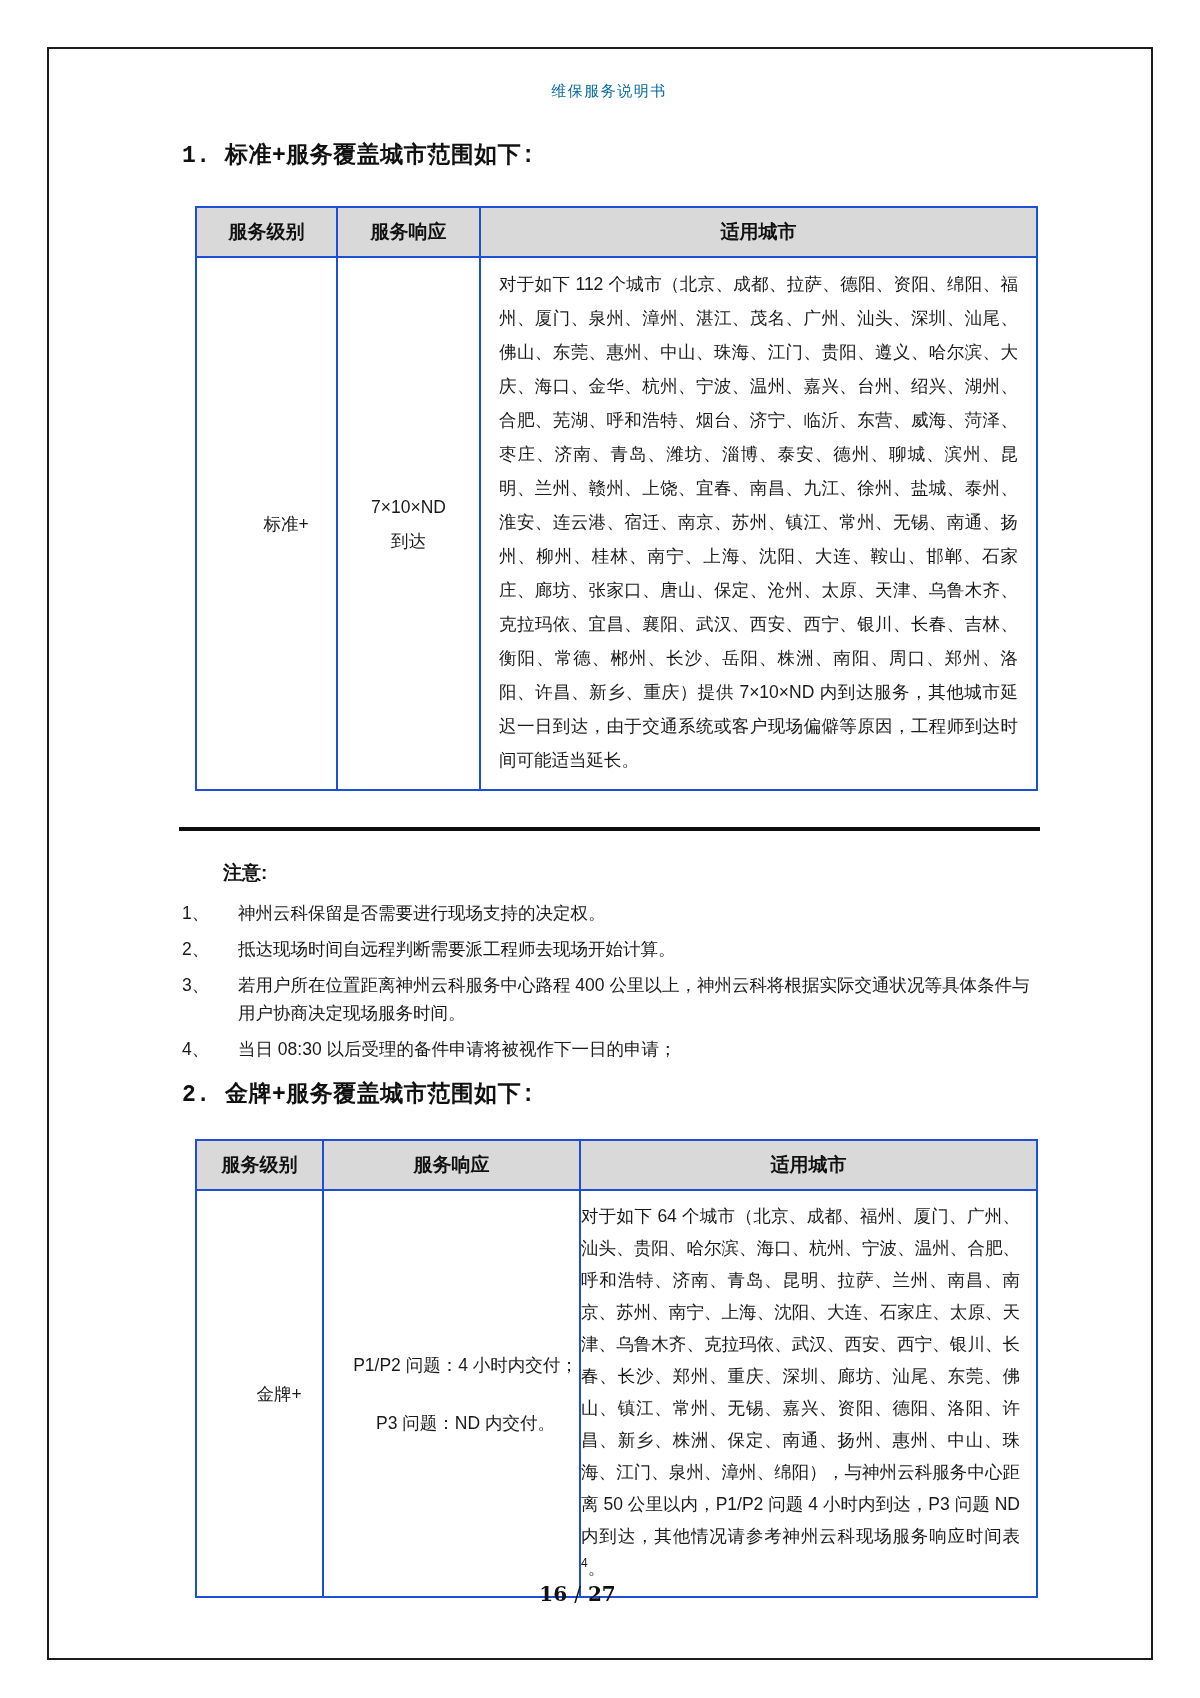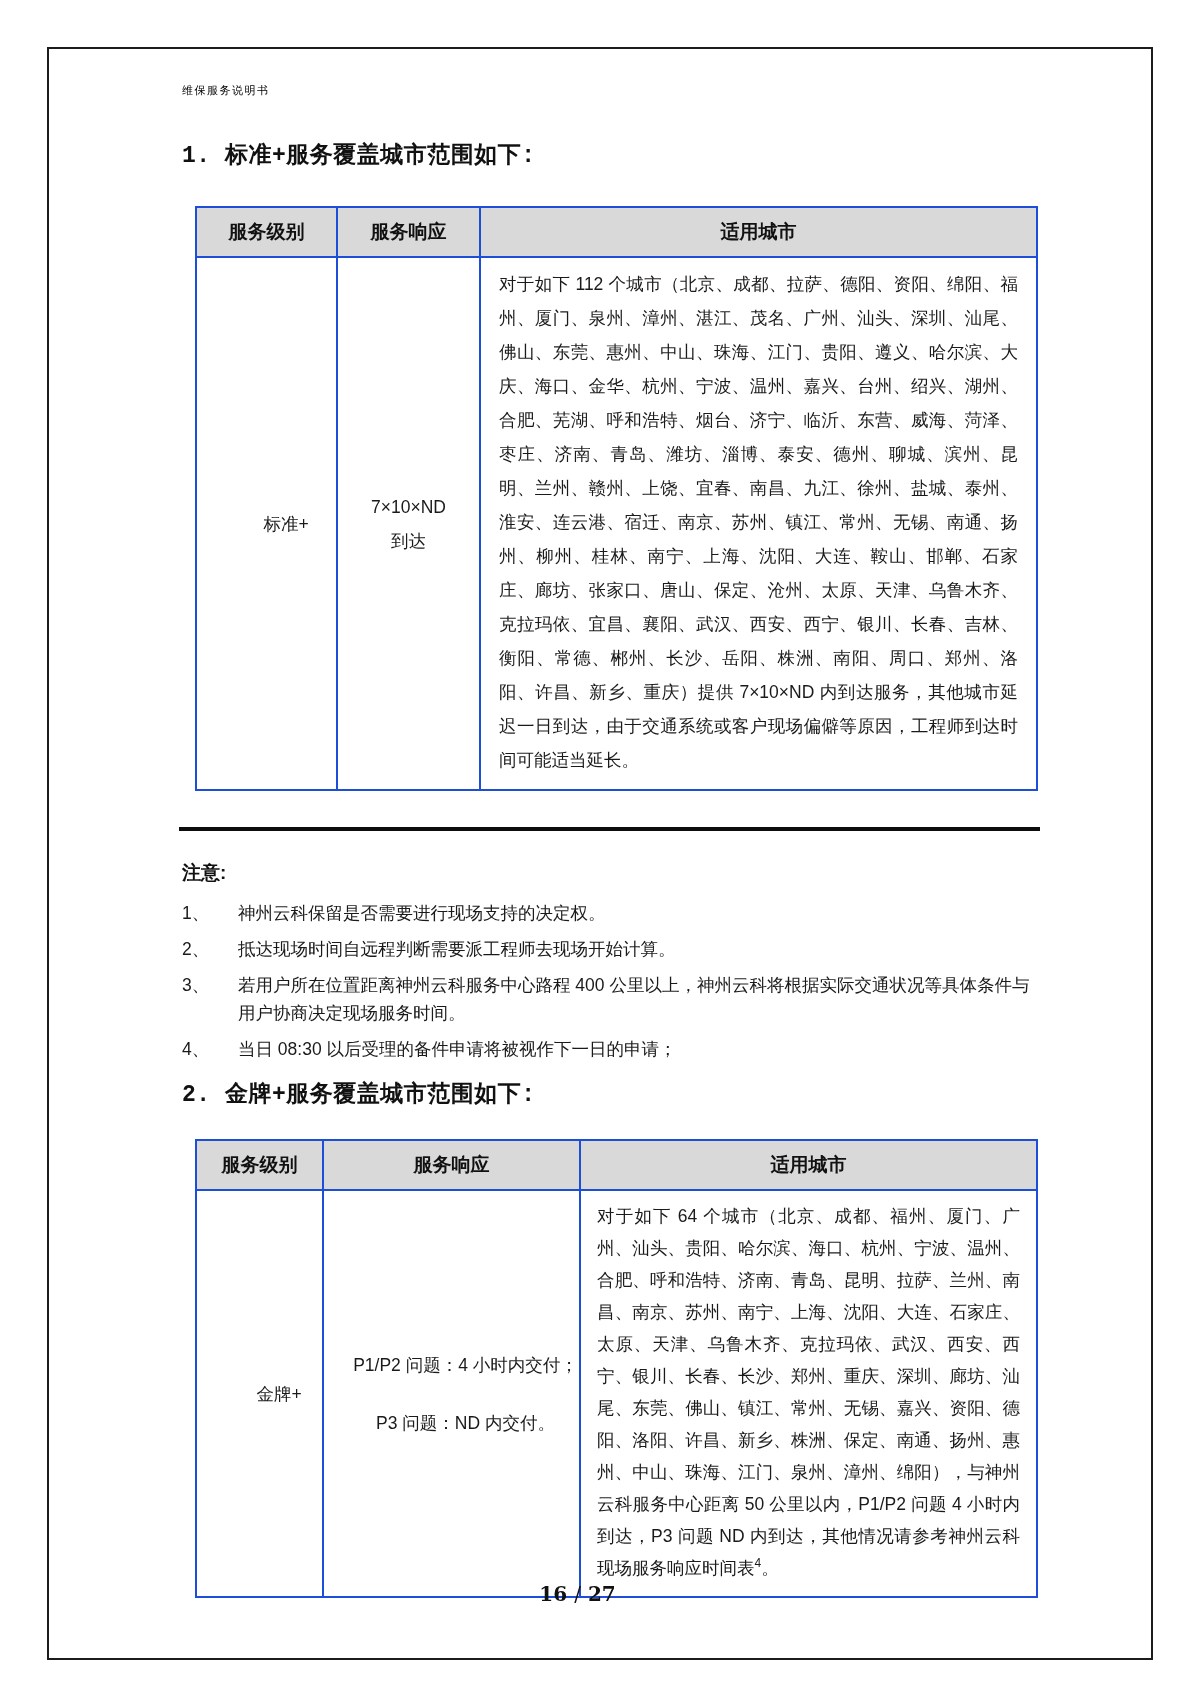--- a/index.html
+++ b/index.html
@@ -9,48 +9,48 @@
     -webkit-font-smoothing:antialiased;
   }
   .page-border{
     position:absolute;left:47px;top:47px;right:47px;bottom:38px;
     border:2px solid #1c1c1c;pointer-events:none;
   }
   .content{
     position:absolute;left:182px;top:80px;width:854px;
   }
   .doc-header{
-    text-align:left;font-family:"DejaVu Serif","Liberation Serif",serif;
-    font-size:11px;color:#000000;letter-spacing:1.5px;line-height:22px;
+    text-align:center;font-family:"DejaVu Serif","Liberation Serif",serif;
+    font-size:15px;color:#0369a1;letter-spacing:1.5px;line-height:22px;
   }
   .section-title{
     margin-top:38px;font-size:23px;font-weight:700;color:#111;
     letter-spacing:0.5px;line-height:32px;font-family:Liberation Mono, monospace;
   }
   table.svc{
     margin-top:34px;margin-left:13px;border-collapse:collapse;
     width:841px;table-layout:fixed;
   }
   table.svc th,table.svc td{border:2px solid #1d4ed8;}
   table.svc th{
     height:46px;background:#d9d9d9;font-size:19px;font-weight:700;
     text-align:center;vertical-align:middle;color:#111;
   }
   table.svc td{vertical-align:middle;font-size:17.5px;color:#1a1a1a;}
   .cell-center{text-align:center;padding-left:40px;}
   .t1 .cities{line-height:34px;padding:9px 18px 12px 18px;text-align:justify;border-radius:17px;}
-  .t2 .cities{line-height:32px;padding:9px 16px 12px 16px;text-align:justify;}
+  .t2 .cities{line-height:32px;padding:9px 16px 12px 0;text-align:justify;}
   .resp-line{line-height:34px;text-align:center;}
   .resp-para{line-height:30px;text-align:center;margin:0;padding-left:28px;}
   .resp-para + .resp-para{margin-top:28px;}
   sup.fn{font-size:12px;vertical-align:super;line-height:0;}
   .divider{
     margin-top:36px;margin-left:-3px;width:861px;height:4px;background:#0d0d0d;
   }
-  .notes-label{margin-top:28px;font-size:19px;font-weight:700;color:#111;line-height:28px;}
+  .notes-label{margin-top:28px;font-size:19px;font-weight:700;color:#111;line-height:28px;margin-left:41px;}
   .notes-list{margin-top:12px;}
   .note-item{
     position:relative;padding-left:56px;font-size:17.5px;line-height:28px;
     margin-bottom:8px;color:#1a1a1a;
   }
   .note-num{position:absolute;left:0;top:0;}
   .doc-footer{
     position:absolute;top:1582px;left:0;width:1155px;text-align:center;
     font-family:"DejaVu Serif","Liberation Serif",serif;font-size:20px;color:#111;
   }

